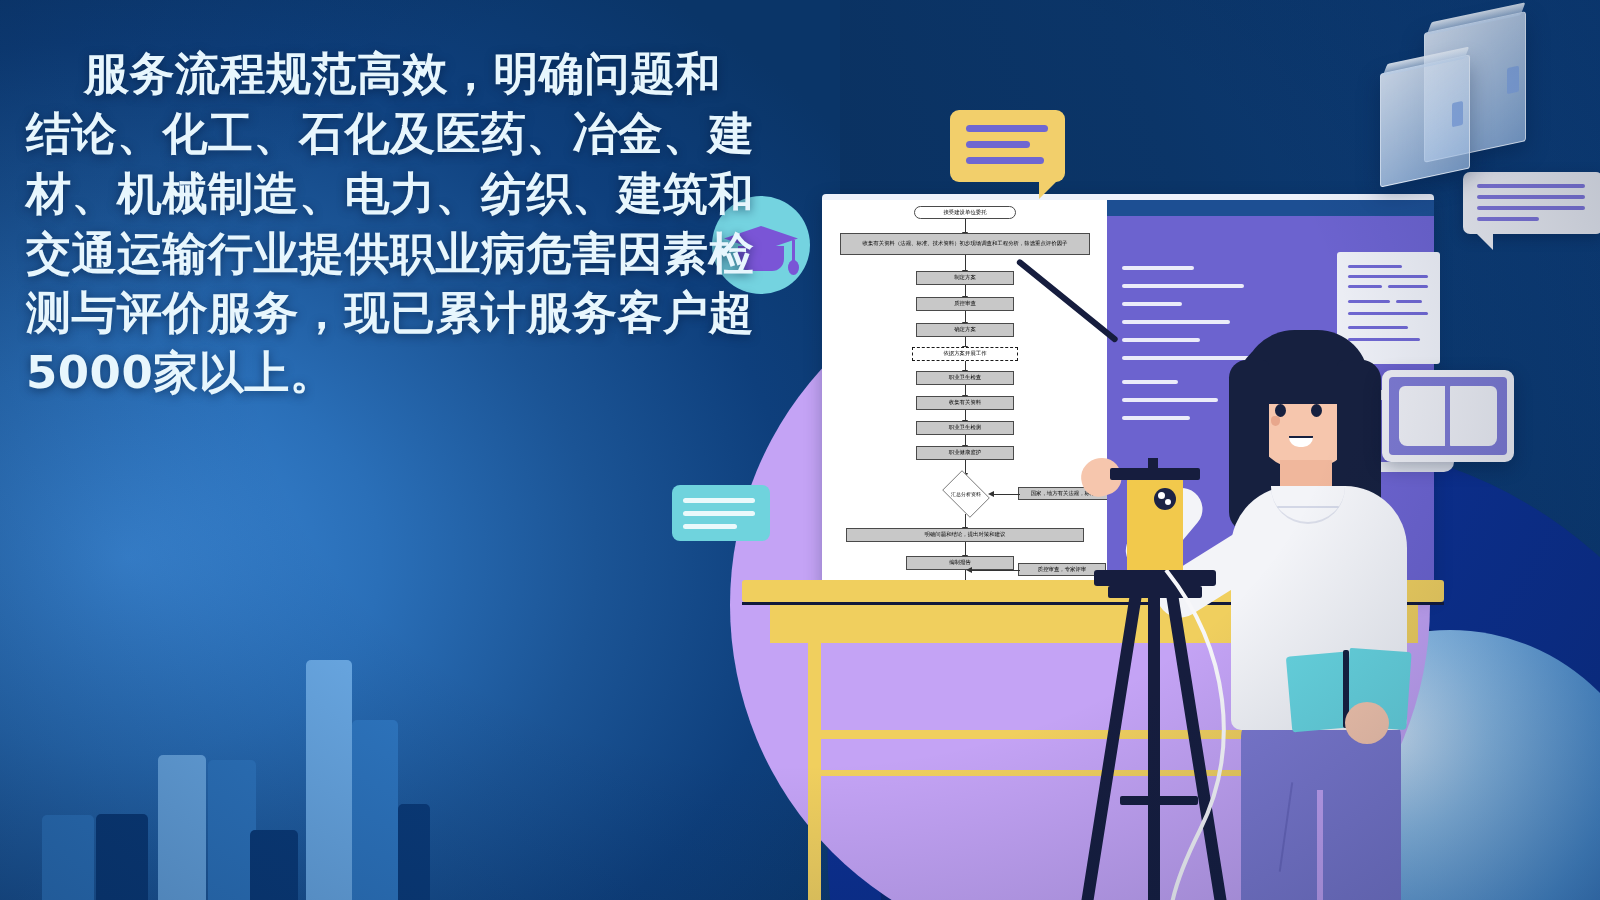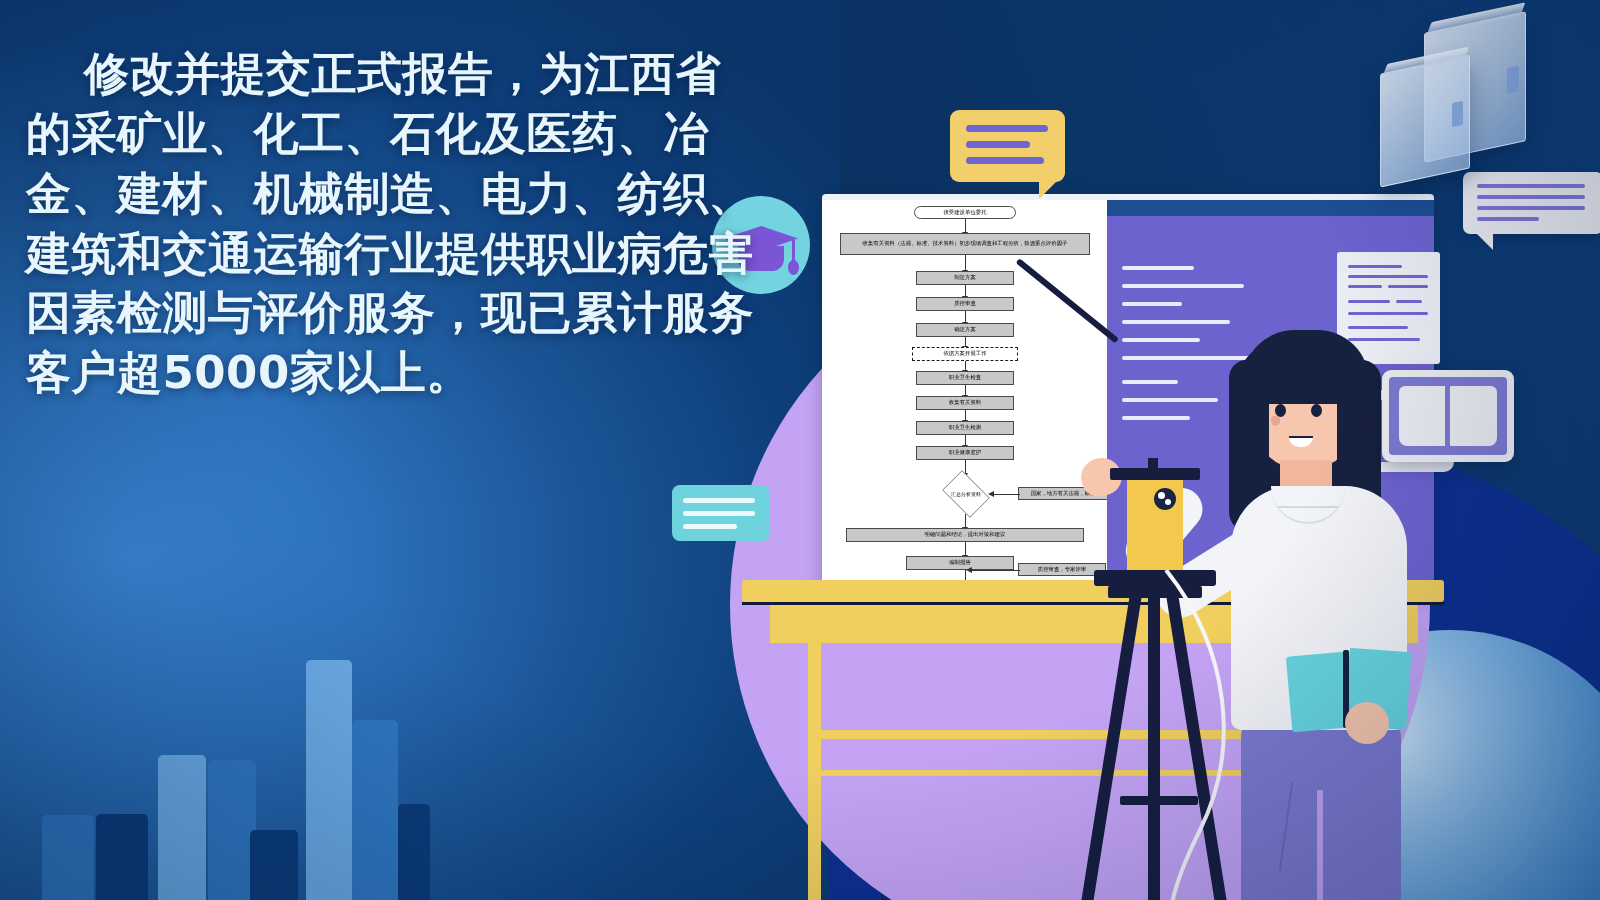--- a/index.html
+++ b/index.html
@@ -483,15 +483,15 @@
   <div class="monitor">
     <div class="screen">
       <div class="pg pgl"></div>
       <div class="pg pgr"></div>
       <div class="spine"></div>
     </div>
   </div>
 
   <div class="bg-vignette"></div>
 
-  <div class="headline">修改并提交正式报告，为江西省的采矿业、化工、石化及医药、冶金、建材、机械制造、电力、纺织、建筑和交通运输行业提供职业病危害因素检测与评价服务，现已累计服务客户超5000家以上。</div>
+  <div class="headline">服务流程规范高效，明确问题和结论、化工、石化及医药、冶金、建材、机械制造、电力、纺织、建筑和交通运输行业提供职业病危害因素检测与评价服务，现已累计服务客户超5000家以上。</div>
 
 </div>
 
 </body></html>

